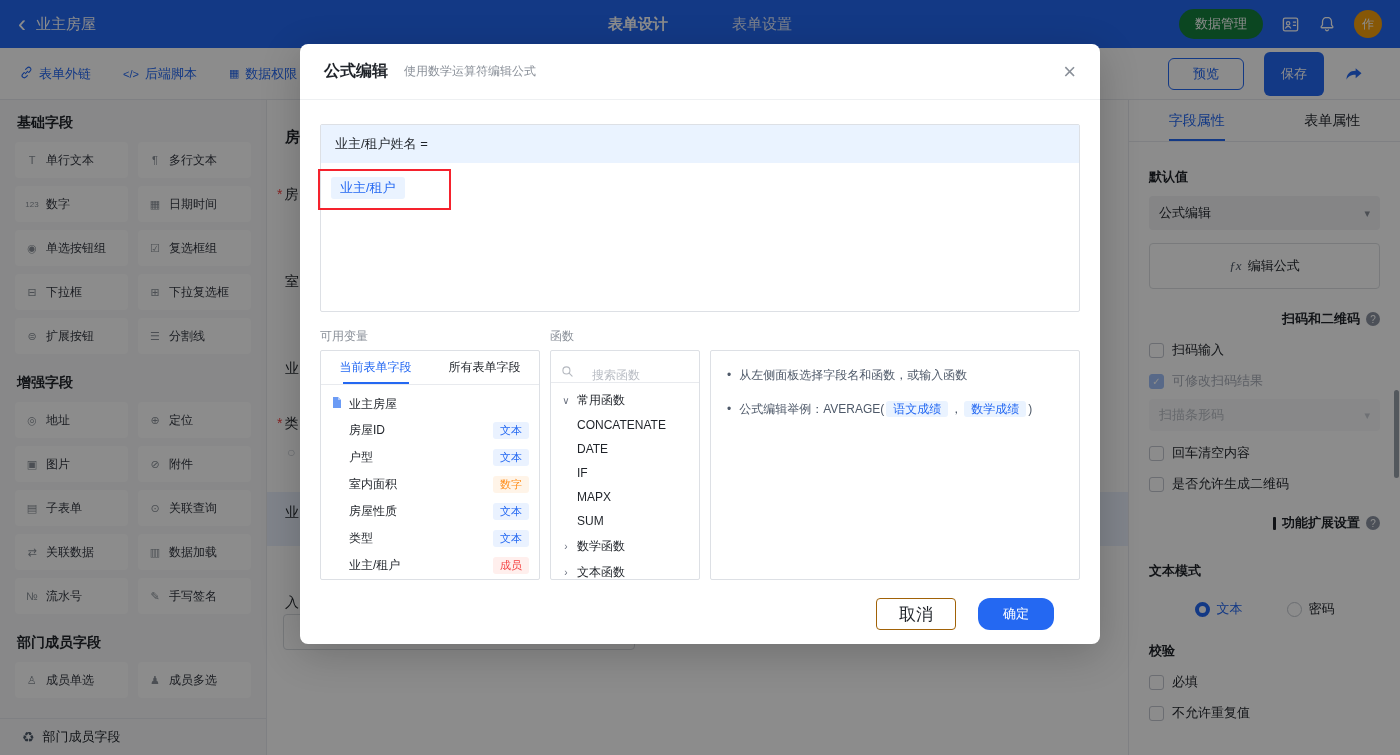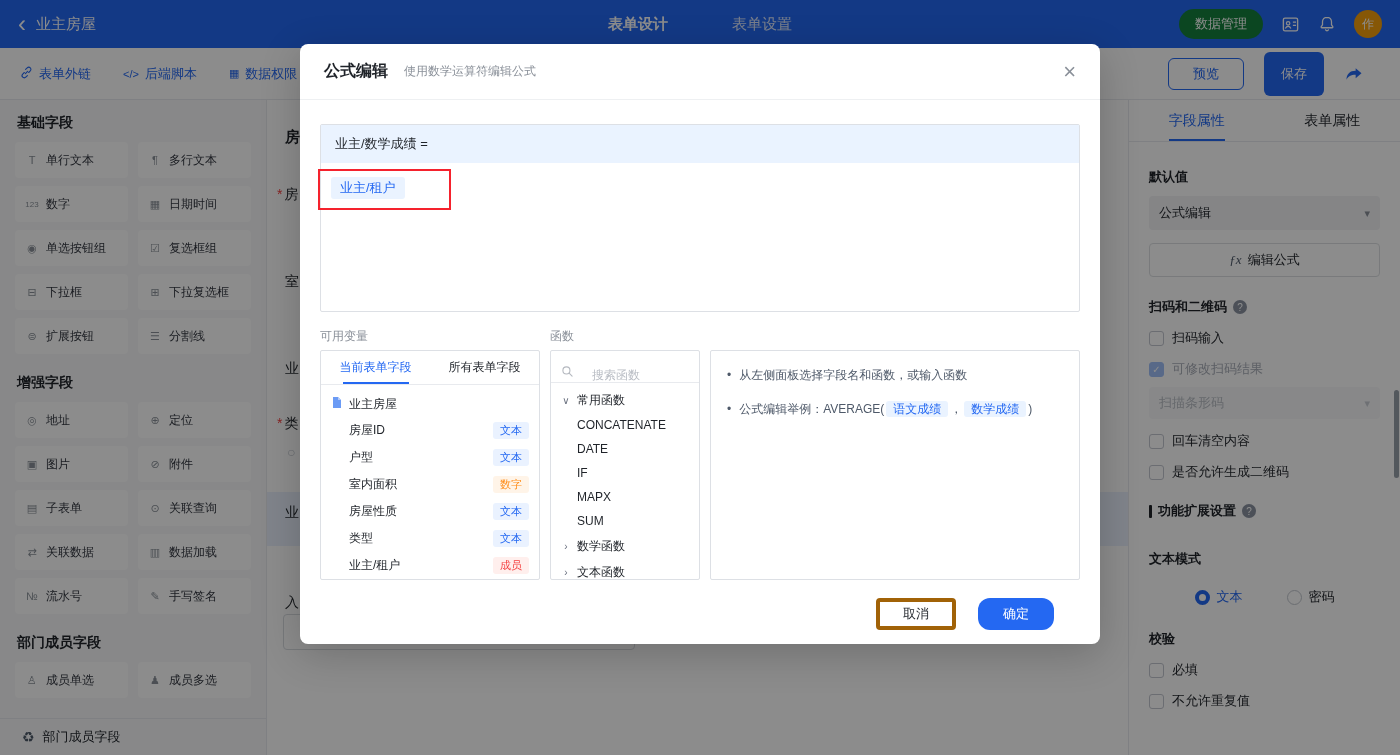--- a/index.html
+++ b/index.html
@@ -53,23 +53,23 @@
   .rp-tabs { height:42px; border-bottom:1px solid #e8eaee; display:flex; }
   .rp-tab { flex:1; display:flex; align-items:center; justify-content:center; font-size:14px; position:relative; cursor:pointer; }
   .rp-tab.active { color:#2468f2; }
   .rp-tab.active::after { content:""; position:absolute; bottom:0; left:50%; transform:translateX(-50%); width:56px; height:2px; background:#2468f2; }
   .rp-body { padding:0 20px; }
   .rp-label { font-size:13px; font-weight:bold; margin-top:26px; }
   .rp-select { margin-top:10px; height:34px; background:#f2f3f5; border-radius:4px; display:flex; align-items:center; justify-content:space-between; padding:0 10px; font-size:13px; cursor:pointer; }
   .caret { color:#8a9099; font-size:11px; }
   .rp-select.disabled { background:#f7f8fa; color:#b9bdc4; margin-top:9px; height:32px; }
   .rp-select.disabled .caret { color:#c9cdd4; }
-  .btn-fx { margin-top:13px; height:34px; border:1px solid #dcdee2; border-radius:4px; background:#fff; display:flex; align-items:center; justify-content:center; gap:6px; font-size:13px; cursor:pointer; }
+  .btn-fx { margin-top:13px; height:46px; border:1px solid #dcdee2; border-radius:4px; background:#fff; display:flex; align-items:center; justify-content:center; gap:6px; font-size:13px; cursor:pointer; }
   .fx-g { font-style:italic; font-family:"Liberation Serif","DejaVu Serif",serif; color:#4e5969; }
-  .rp-sec { margin-top:21px; display:flex; align-items:center; gap:6px; font-size:13px; font-weight:bold; }
+  .rp-sec { margin-top:21px; display:flex; align-items:center; gap:6px; font-size:13px; font-weight:bold;justify-content:flex-end; }
   .sec-bar { width:3px; height:13px; background:#1f2329; border-radius:1px; }
   .qicon { width:14px; height:14px; border-radius:50%; background:#8b93a1; color:#fff; font-size:10px; display:inline-flex; align-items:center; justify-content:center; font-weight:normal; flex:none; }
   .cb-row { display:flex; align-items:center; gap:8px; font-size:13px; margin-top:13px; cursor:pointer; }
   .cb { width:15px; height:15px; border:1px solid #c3c7cf; border-radius:3px; background:#fff; flex:none; display:flex; align-items:center; justify-content:center; }
   .cb.on-dis { background:#a0c0f8; border-color:#a0c0f8; color:#fff; font-size:10px; }
   .txt-dis { color:#a9aeb8; }
   .btn-plain { margin-top:11px; height:32px; width:100%; border:1px solid #dcdee2; border-radius:4px; background:#fff; font-size:13px; display:flex; align-items:center; justify-content:center; cursor:pointer; }
   .radio-row { margin-top:20px; display:flex; justify-content:center; gap:44px; font-size:13px; }
   .radio { display:flex; align-items:center; gap:7px; cursor:pointer; }
   .rdot { width:15px; height:15px; border-radius:50%; border:1px solid #c3c7cf; background:#fff; flex:none; }
@@ -112,21 +112,21 @@
   .func-search { height:32px; border-bottom:1px solid #e8eaee; display:flex; align-items:flex-end; gap:18px; padding:0 10px; }
   .func-search input { border:none; outline:none; width:100px; font-size:12px; color:#1f2329; background:transparent; font-family:"Liberation Sans","DejaVu Sans",sans-serif; }
   .func-search input::placeholder { color:#b9bdc4; }
   .func-tree { padding:4px 10px; font-size:12px; }
   .func-group { display:flex; align-items:center; gap:6px; height:26px; cursor:pointer; }
   .gcaret { color:#6b7280; font-size:10px; width:10px; text-align:center; }
   .func-item { height:24px; display:flex; align-items:center; padding-left:16px; cursor:pointer; }
   .help-line { display:flex; font-size:12px; color:#4e5969; line-height:20px; margin-bottom:14px; gap:8px; align-items:flex-start; flex-wrap:wrap; }
   .help-chip { background:#eaf3ff; color:#2468f2; padding:1px 7px; border-radius:3px; margin:0 2px; }
   .modal-footer { display:flex; justify-content:flex-end; gap:22px; padding:18px 26px 0; }
-  .btn-cancel { width:80px; height:32px; border:4px solid #a16207; border-radius:4px; background:#fff; font-size:13px; display:flex; align-items:center; justify-content:center; cursor:pointer; }
+  .btn-cancel { width:80px; height:32px; border:1px solid #a16207; border-radius:4px; background:#fff; font-size:17px; display:flex; align-items:center; justify-content:center; cursor:pointer; }
   .btn-ok { width:76px; height:32px; background:#2468f2; border-radius:12px; color:#fff; font-size:13px; display:flex; align-items:center; justify-content:center; cursor:pointer; }
 </style>
 </head>
 <body>
 
 <div class="app-header">
   <span class="back">‹</span>
   <span class="app-title">业主房屋</span>
   <div class="header-tabs">
     <span class="header-tab active">表单设计</span>
@@ -391,21 +391,21 @@
 
 <div class="modal">
   <div class="modal-header">
     <span class="modal-title">公式编辑</span>
     <span class="modal-sub">使用数学运算符编辑公式</span>
     <span class="modal-close">×</span>
   </div>
   <div class="modal-body">
     <div class="formula-box">
       <div class="formula-head">
-          <span>业主/数学成绩 =</span>
+          <span>业主/租户姓名 =</span>
         </div>
       <div class="formula-body">
         <span class="chip">业主/租户</span>
         <div class="annotation"></div>
       </div>
     </div>
 
     <div class="row-labels">
       <span class="l1">可用变量</span>
       <span>函数</span>

